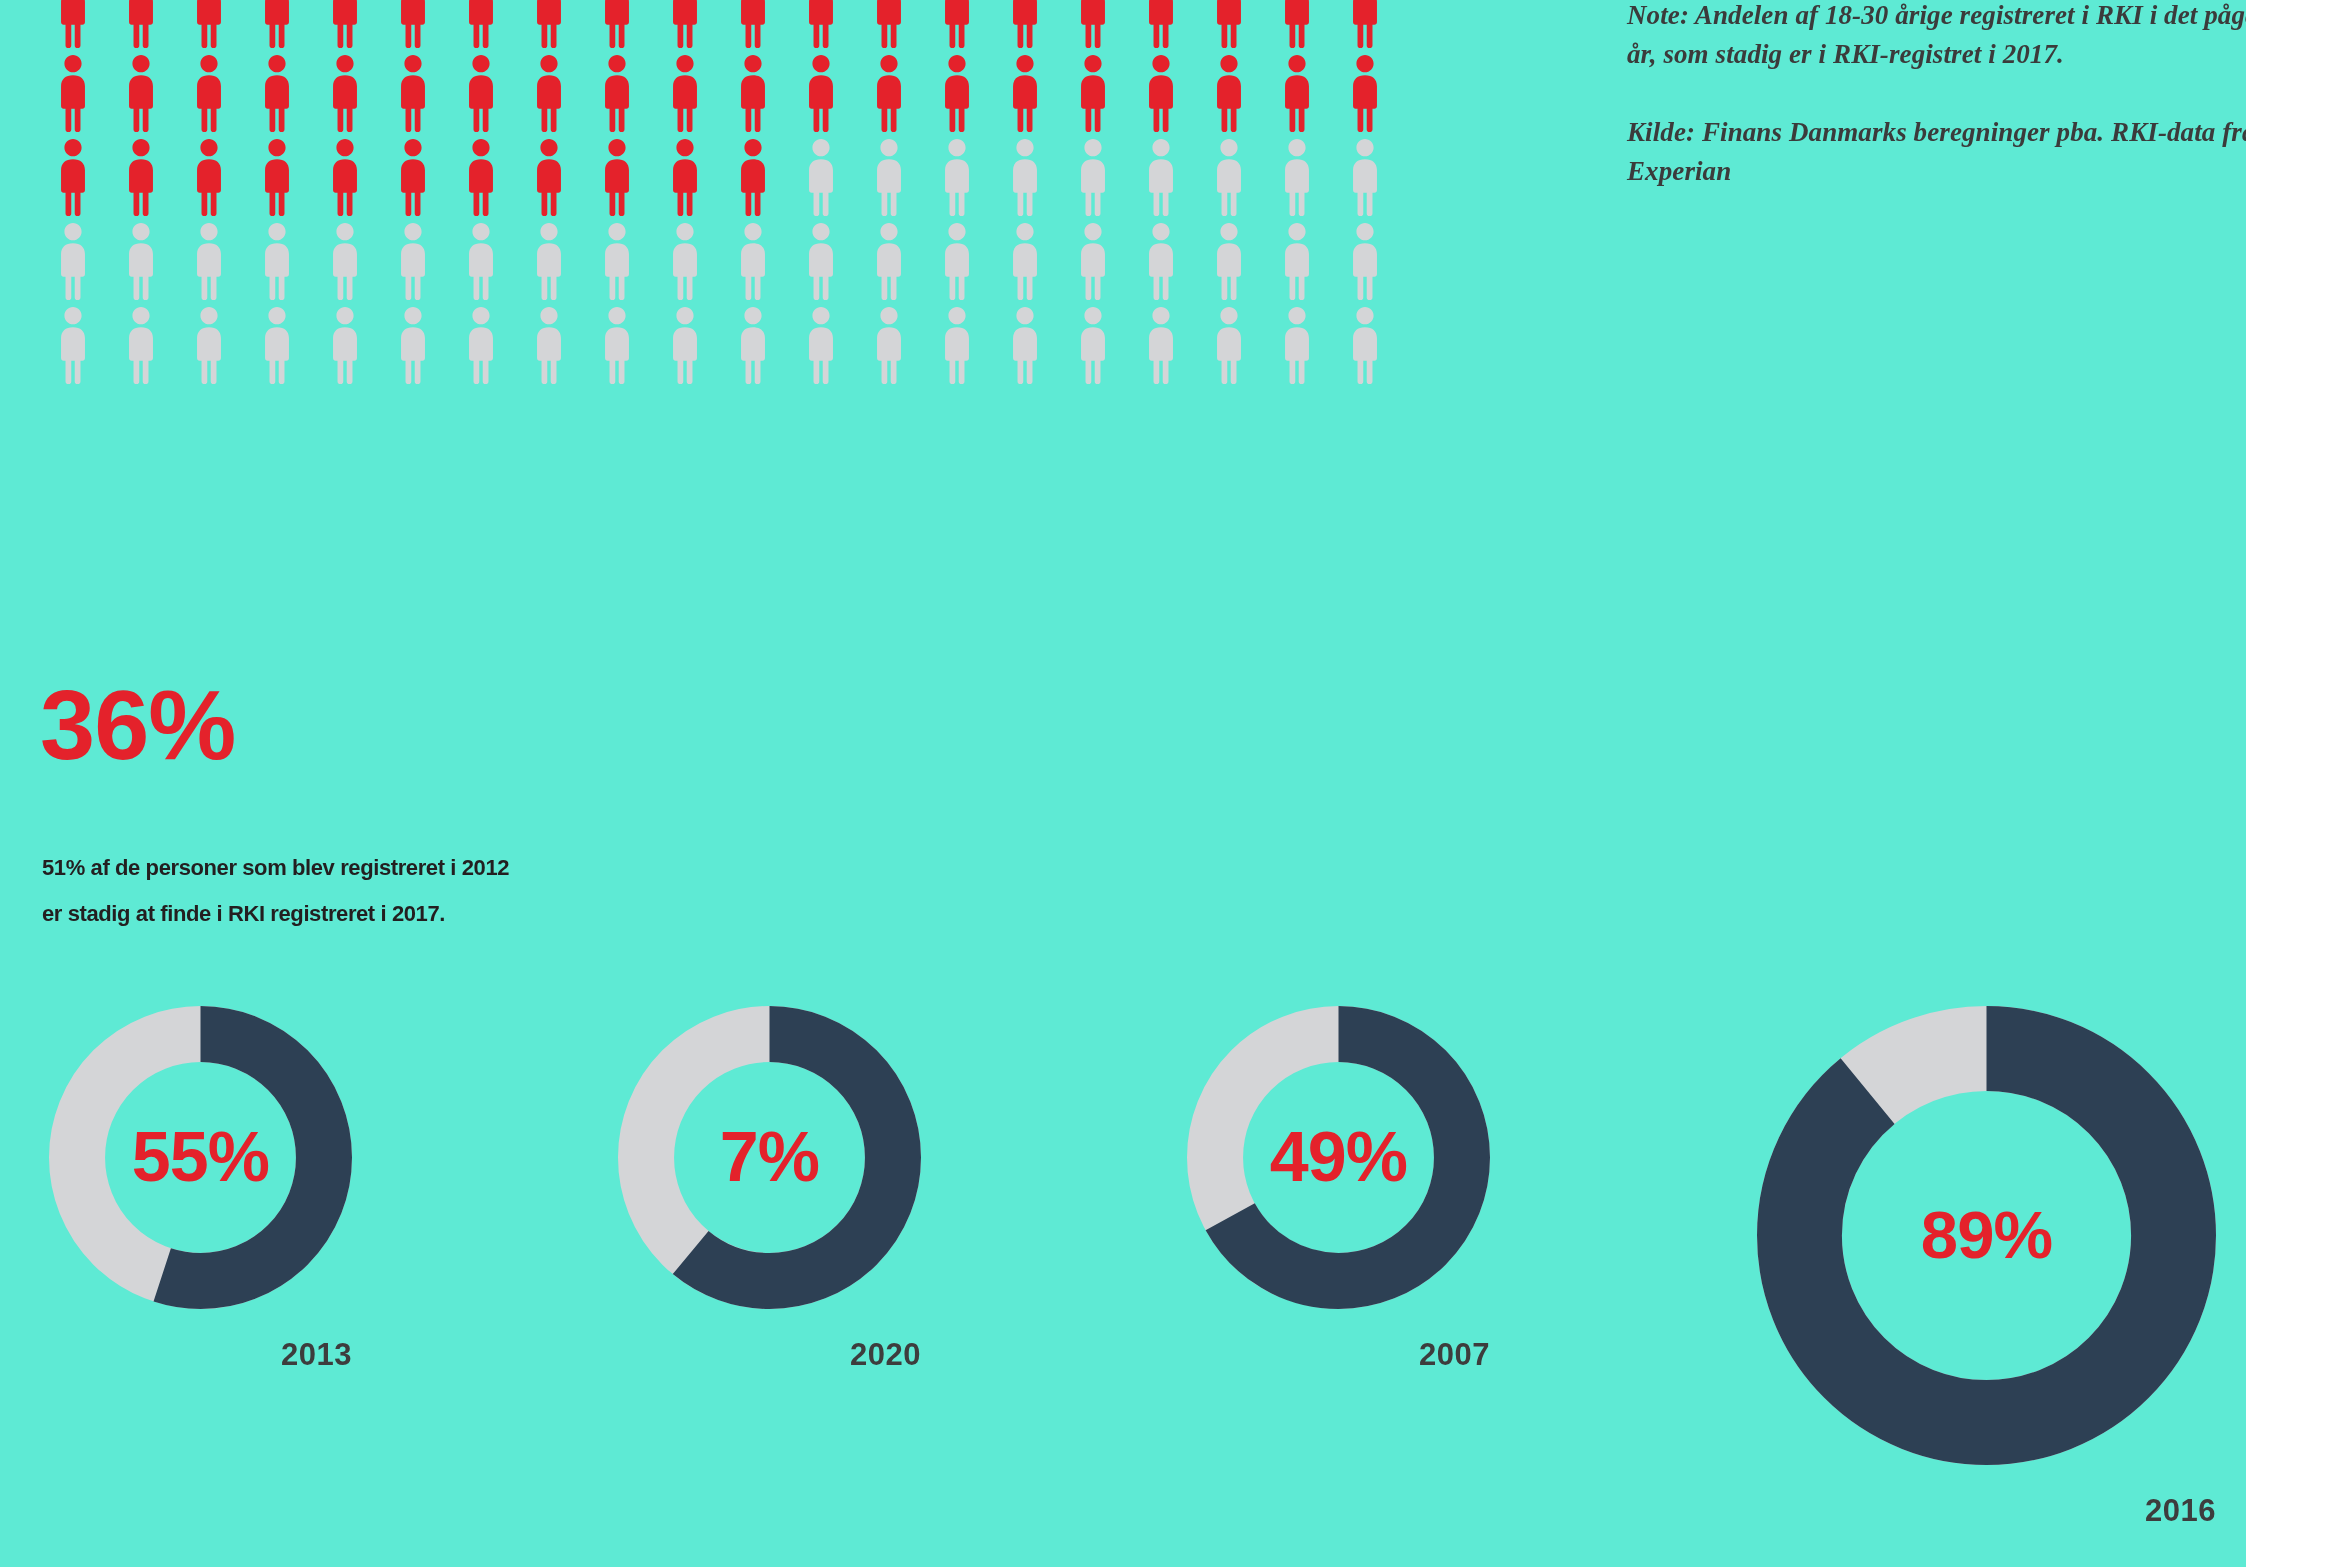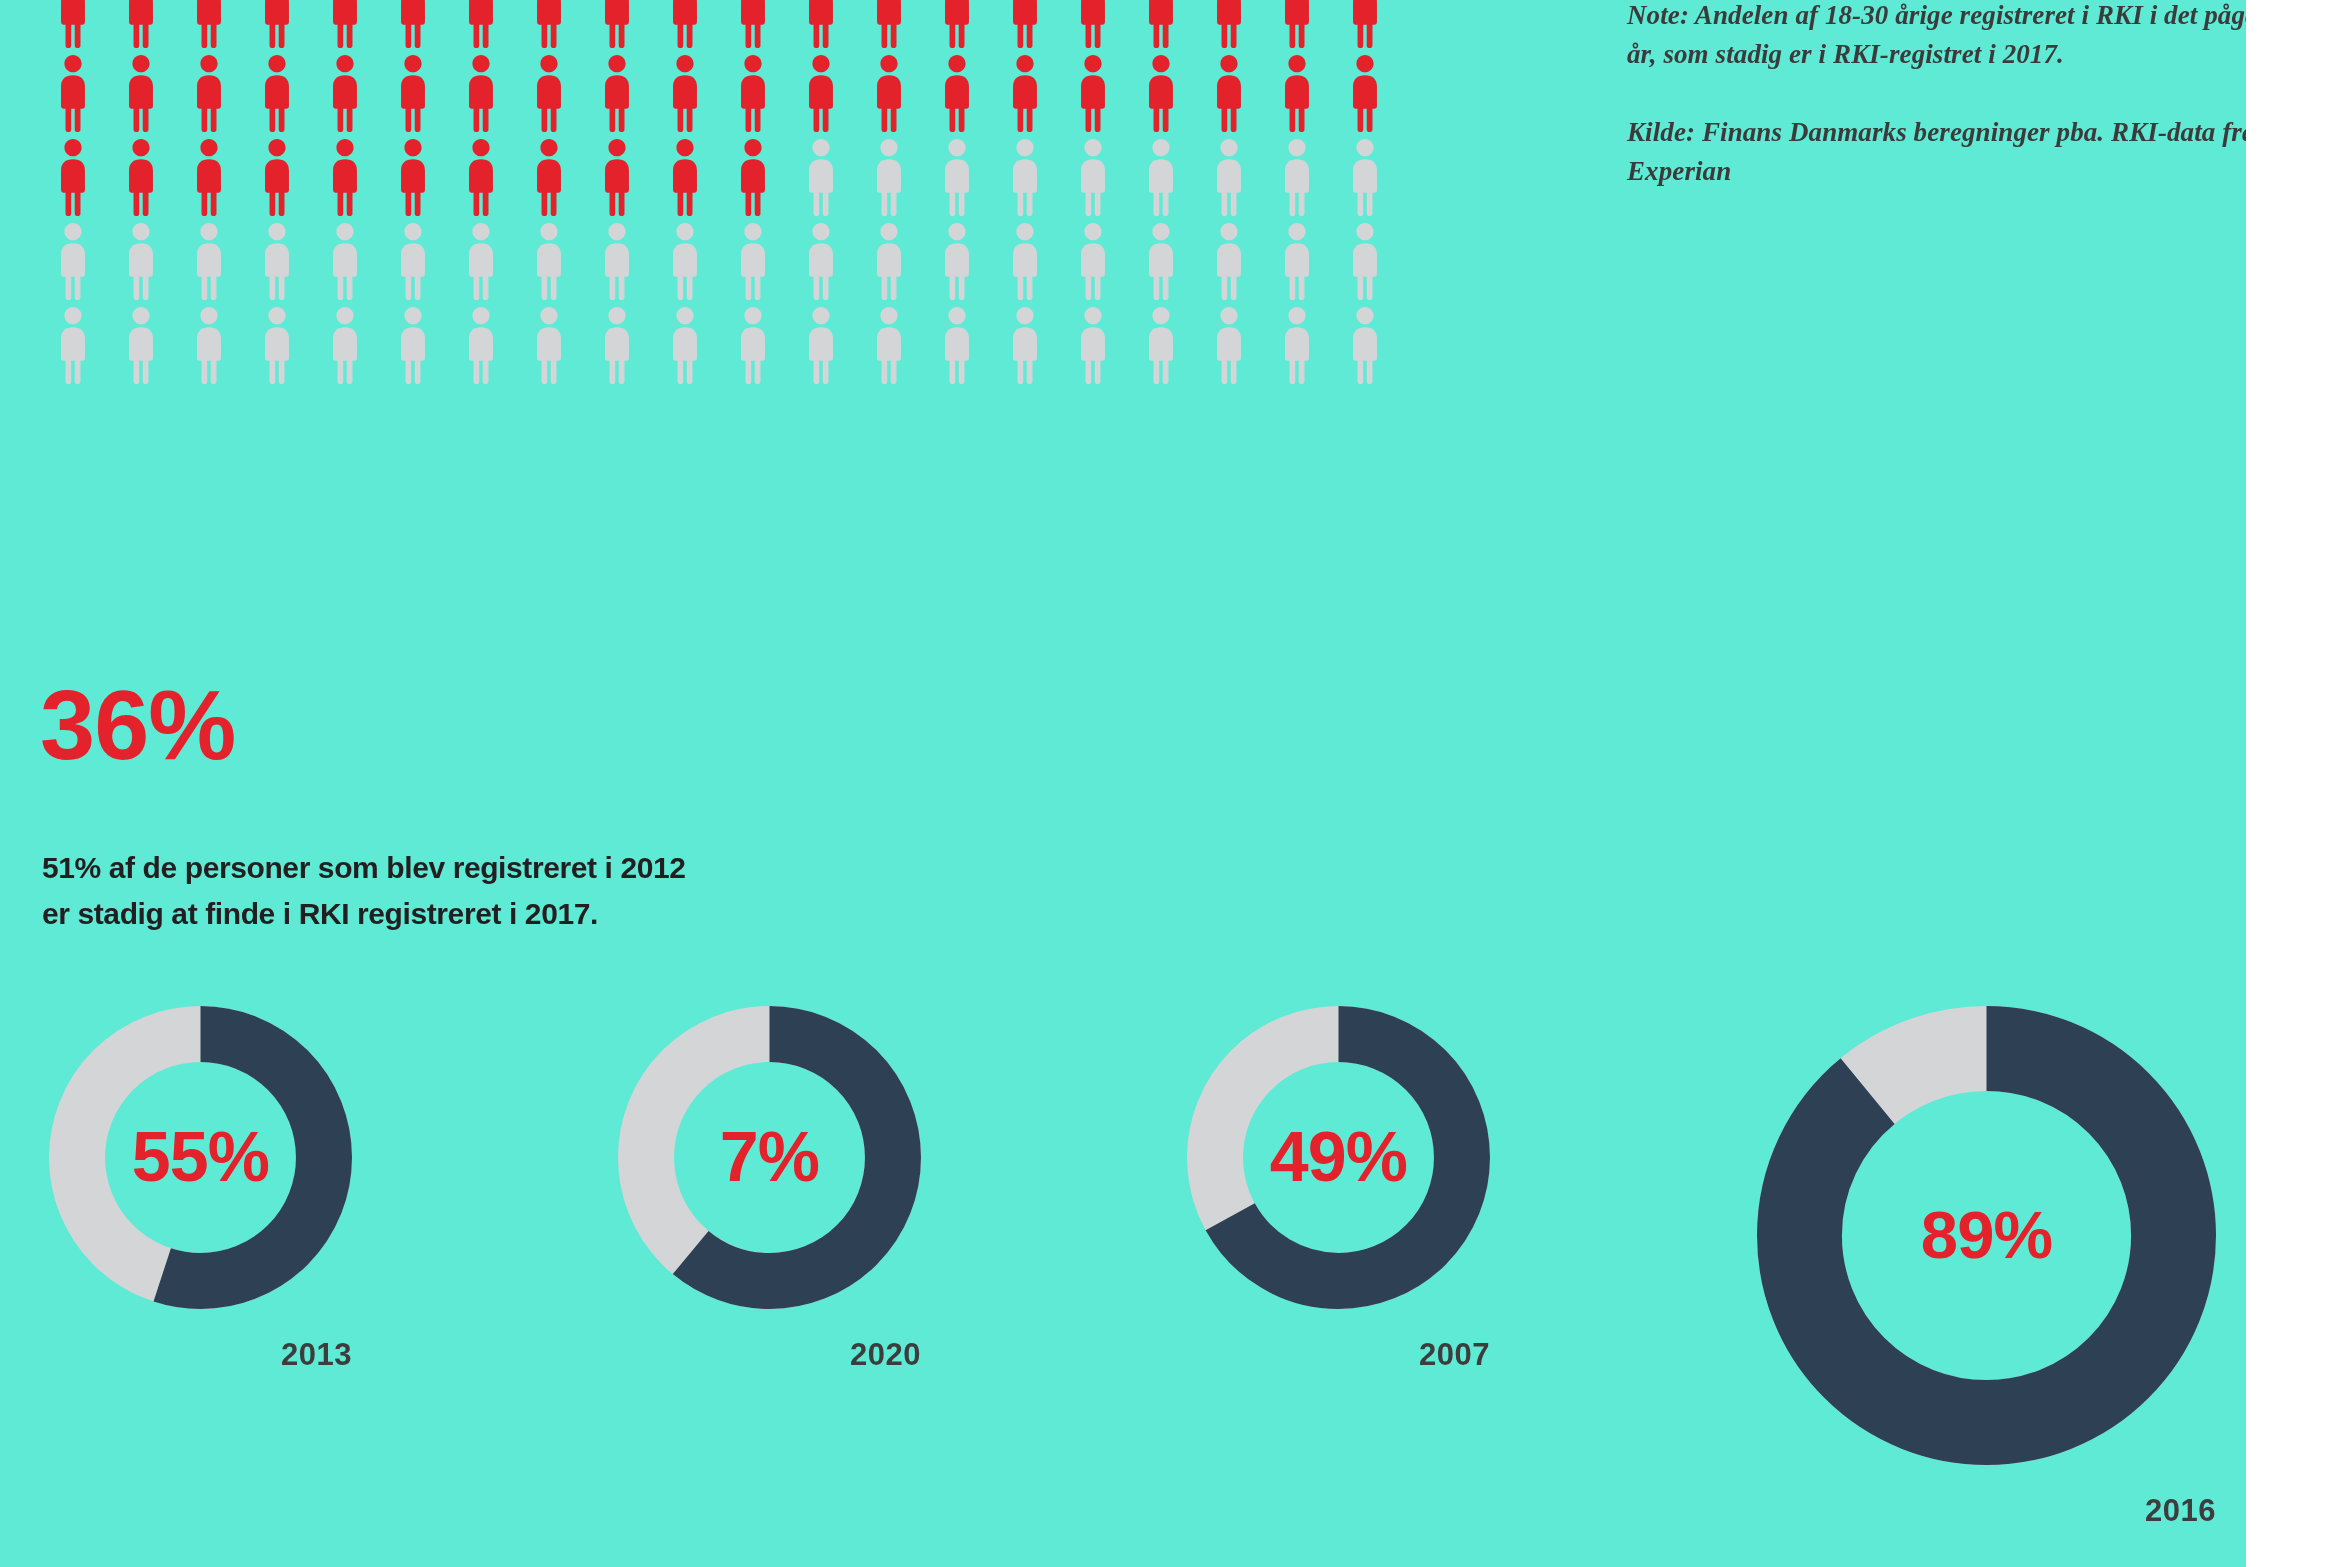--- a/index.html
+++ b/index.html
@@ -70,21 +70,21 @@
     font-size: 99px;
     font-weight: 700;
     line-height: 99px;
     color: #E4222B;
     letter-spacing: -0.9px;
   }
   #stat-desc {
     position: absolute;
     left: 42px;
     top: 845px;
-    font-size: 30px;
+    font-size: 22px;
     font-weight: 700;
     line-height: 46px;
     color: #231f20;
     letter-spacing: -0.4px;
     white-space: pre-line;
   }
 
   
   #donut-row {
     position: absolute;

